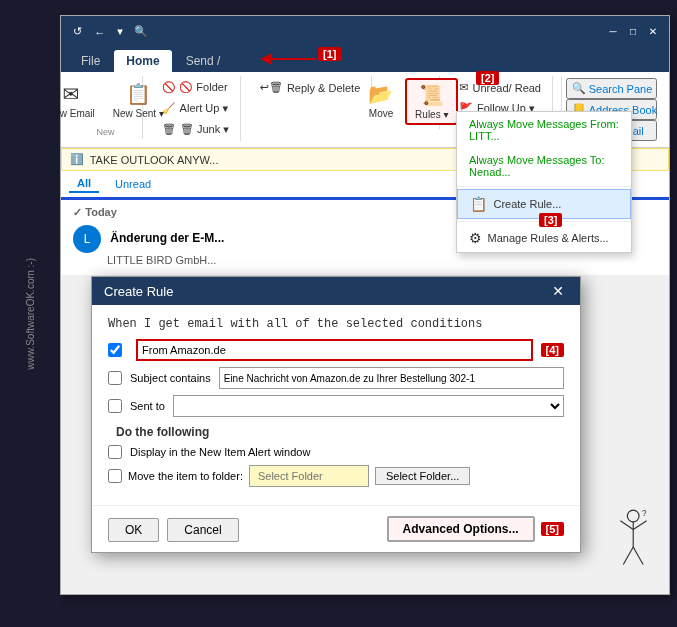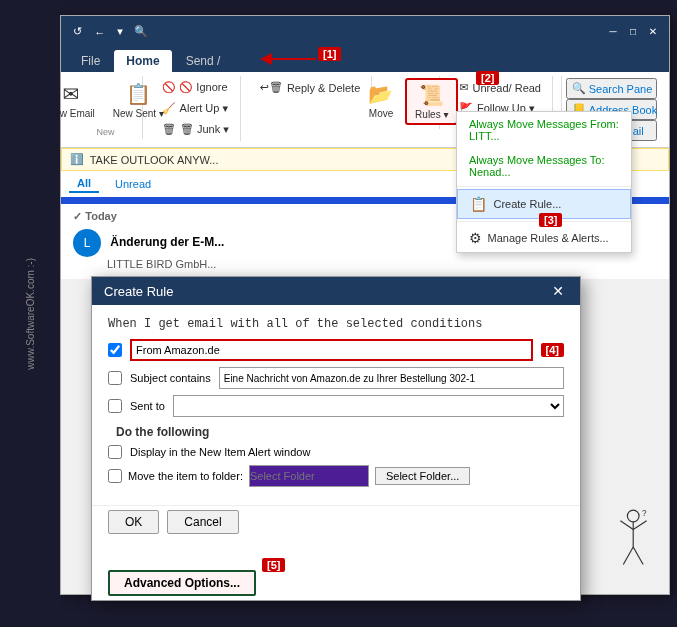--- a/index.html
+++ b/index.html
@@ -236,21 +236,21 @@
       background: #eee;
       margin: 2px 0;
     }
     .dropdown-item-green { color: #090; font-size: 11px; }
     .dropdown-item-icon { font-size: 14px; }
     .filter-bar {
       display: flex;
       gap: 8px;
       padding: 4px 8px;
       background: #fff;
-      border-bottom: 7px solid #1d4ed8;
+      border-bottom: 3px solid #1d4ed8;
     }
     .filter-btn {
       padding: 2px 8px;
       font-size: 11px;
       cursor: pointer;
       border: none;
       background: transparent;
       color: #0078d4;
     }
     .filter-btn.active {
@@ -389,69 +389,68 @@
     .folder-row {
       display: flex;
       align-items: center;
       gap: 6px;
       margin-bottom: 6px;
     }
     .folder-input {
       width: 120px;
       height: 22px;
       border: 1px solid #999;
-      padding: 2px 0;
+      padding: 2px 8px;
       font-size: 11px;
       color: #888;
-      background: #4c1d95;
+      background: #fef9c3;
     }
     .select-folder-btn {
       padding: 2px 10px;
       border: 1px solid #999;
       background: #f0f0f0;
       cursor: pointer;
       font-size: 11px;
     }
 
     
     .dialog-footer {
-      padding: 4px 16px;
+      padding: 10px 16px;
       display: flex;
       justify-content: space-between;
-      align-items: flex-start;
+      align-items: flex-end;
       border-top: 1px solid #eee;
-      flex-direction: column;
     }
     .footer-left {
       display: flex;
       gap: 8px;
     }
     .dialog-btn {
       padding: 4px 16px;
       border: 1px solid #999;
       background: #f0f0f0;
       cursor: pointer;
       font-size: 12px;
       border-radius: 2px;
     }
     .advanced-btn {
       padding: 4px 14px;
-      border: 2px solid #14532d;
+      border: 2px solid #a3a3a3;
       background: #fff3f3;
       cursor: pointer;
       font-size: 12px;
       border-radius: 2px;
       font-weight: bold;
-      margin-top: 36px;
     }
 
     
     .from-input-highlighted {
       border: 2px solid #c00 !important;
       background: #fff !important;
+      margin-left: 6px;
     }
 
     
     .stickman {
       position: absolute;
       right: 8px;
       bottom: 15px;
       width: 55px;
       height: 70px;
       pointer-events: none;
@@ -523,21 +522,21 @@
             <span class="ribbon-btn-label">New
 Sent ▾</span>
           </button>
         </div>
         <span class="ribbon-group-label">New</span>
       </div>
 
       <div class="ribbon-small-group">
         <button class="ribbon-small-btn">
           <span>🚫</span>
-          <span>🚫 Ignore</span>
+          <span>🚫 Folder</span>
         </button>
         <button class="ribbon-small-btn">
           <span>🧹</span>
           <span>Alert Up ▾</span>
         </button>
         <button class="ribbon-small-btn">
           <span>🗑</span>
           <span>🗑 Junk ▾</span>
         </button>
       </div>

